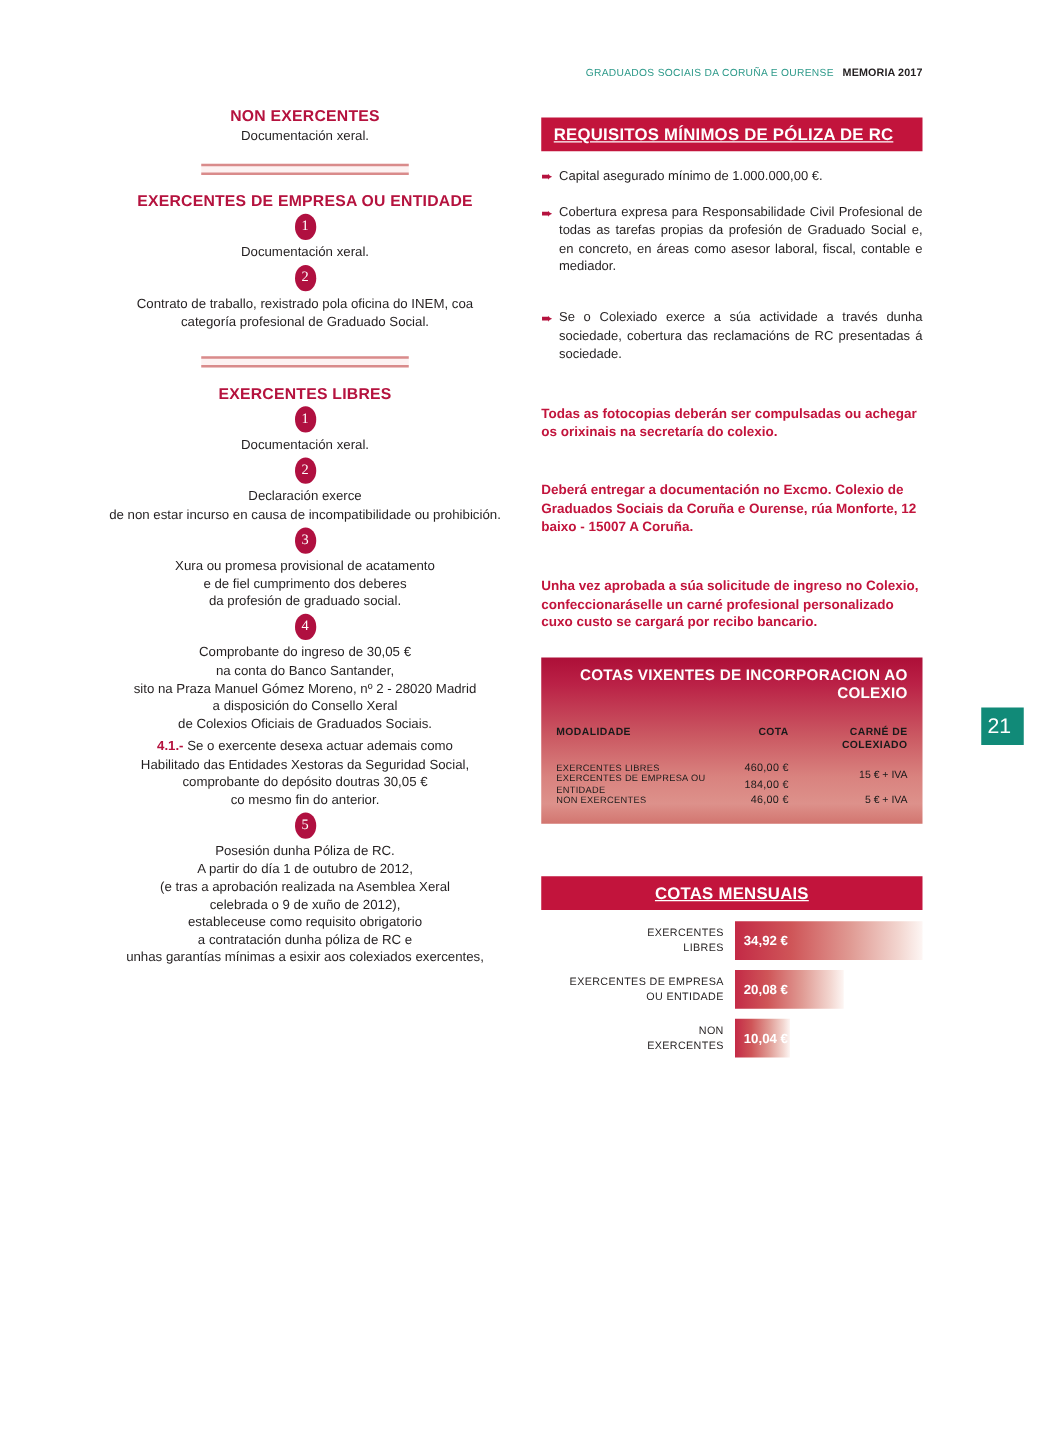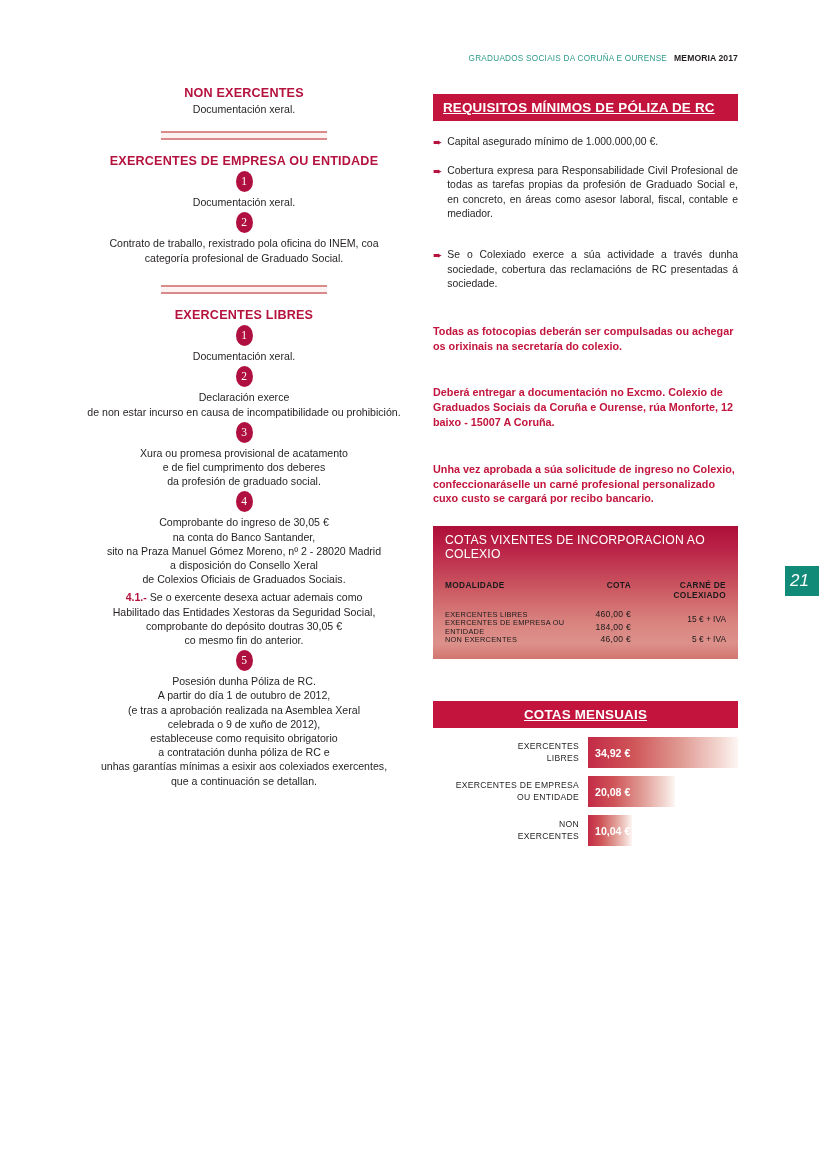--- a/index.html
+++ b/index.html
@@ -41,21 +41,20 @@
 
   
   .page-number-tab {
     position: absolute;
     left: 785px;
     top: 566px;
     width: 34px;
     height: 30px;
     background: #118a78;
     color: #ffffff;
-    font-style: italic;
     font-size: 17px;
     font-weight: normal;
     display: flex;
     align-items: center;
     padding-left: 5px;
     box-sizing: border-box;
   }
 
   
   .col-left {
@@ -171,23 +170,24 @@
     background: linear-gradient(180deg,
                 #ad0f38 0%, #ba2146 16%,
                 #cb5a63 48%, #d9837f 72%,
                 #dd918b 88%, #d2756f 100%);
     box-sizing: border-box;
     padding: 7px 12px 0 12px;
     position: relative;
   }
   .fees-title {
     color: #ffffff;
-    font-weight: normal;
+    font-weight: bold;
     font-size: 12.2px;
     letter-spacing: .2px;
+    text-align: right;
   }
   .fees-head {
     display: flex;
     margin-top: 19px;
     font-size: 8.3px;
     font-weight: bold;
     letter-spacing: .35px;
     color: #1a1a1a;
   }
   .fh-mod   { width: 128px; }
@@ -316,21 +316,20 @@
     <div class="body-line">co mesmo fin do anterior.</div>
 
     <div class="step-num">5</div>
     <div class="body-line">Posesión dunha Póliza de RC.</div>
     <div class="body-line">A partir do día 1 de outubro de 2012,</div>
     <div class="body-line">(e tras a aprobación realizada na Asemblea Xeral</div>
     <div class="body-line">celebrada o 9 de xuño de 2012),</div>
     <div class="body-line">estableceuse como requisito obrigatorio</div>
     <div class="body-line">a contratación dunha póliza de RC e</div>
     <div class="body-line">unhas garantías mínimas a esixir aos colexiados exercentes,</div>
-    <div class="body-line">que a continuación se detallan.</div>
   </div>
 </div>
 
 <div class="col-right">
 
   <div class="banner">REQUISITOS MÍNIMOS DE PÓLIZA DE RC</div>
 
   <div class="bullet-block">
     <span class="arrow-icon">➨</span>
     <span class="bullet-text">Capital asegurado mínimo de 1.000.000,00 €.</span>

